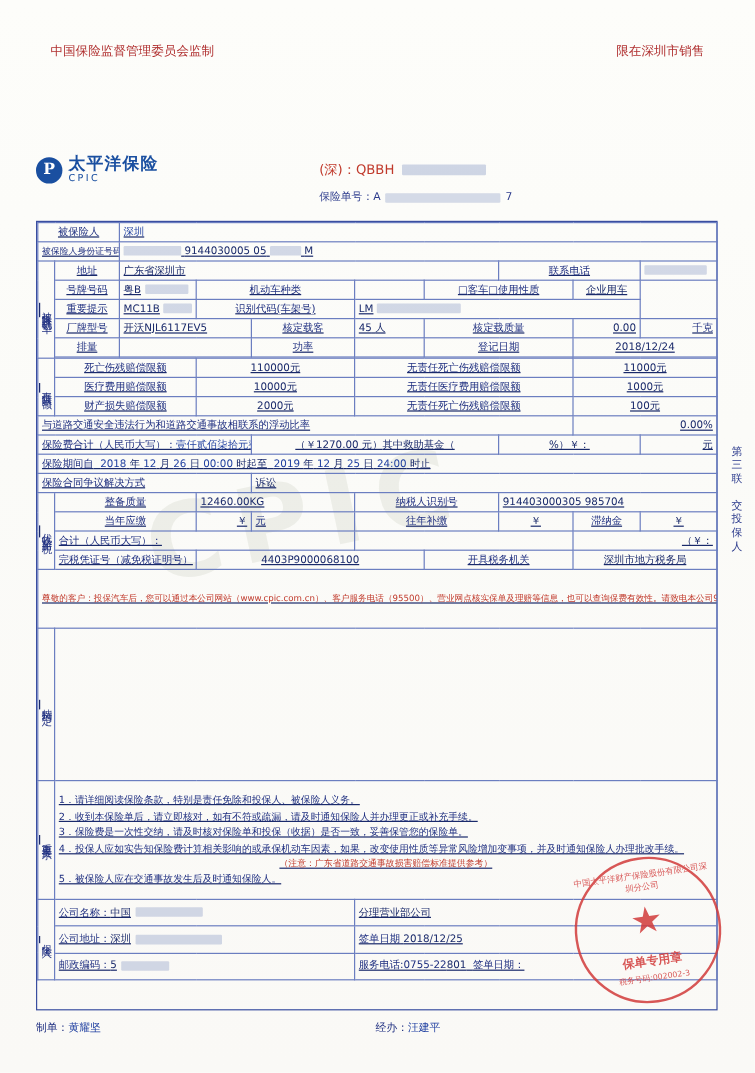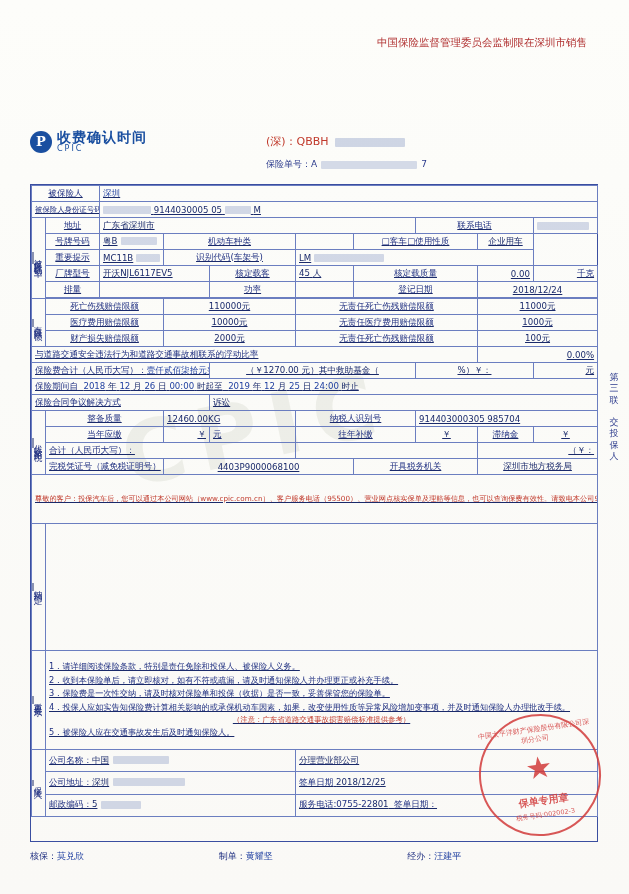--- a/index.html
+++ b/index.html
@@ -19,21 +19,21 @@
   }
   .watermark{
     position:absolute;left:120px;top:380px;
     font-size:86px;font-weight:bold;color:rgba(170,175,150,0.16);
     letter-spacing:12px;transform:rotate(-12deg);
     pointer-events:none;user-select:none;
   }
   
   .topline{
     position:absolute;top:36px;left:0;right:0;
-    display:flex;justify-content:flex-end;
+    display:flex;justify-content:space-between;
     padding:0 42px;font-size:10.5px;color:#c0392b;
   }
   .topline .left{color:#b03030;}
   .topline .right{color:#b03030;}
   .doc-title{
     position:absolute;top:72px;left:0;right:0;text-align:center;
     font-size:17px;font-weight:bold;color:#16246e;letter-spacing:1px;
   }
   .timerow{
     position:absolute;top:104px;left:30px;right:18px;
@@ -154,21 +154,21 @@
     <span class="left">中国保险监督管理委员会监制</span>
     <span class="right">限在深圳市销售</span>
   </div>
 
 
 
   <div class="brandrow">
     <div class="logo">
       <div class="logo-mark">P</div>
       <div class="logo-text">
-        <div class="logo-cn">收费确认时间</div>
+        <div class="logo-cn">太平洋保险</div>
         <div class="logo-en">CPIC</div>
       </div>
     </div>
     <div class="brand-code">
       <span>(深)：QBBH</span><span class="blurred"></span>
     </div>
     <div class="policy-no">
       <span>保险单号：</span><span>A</span><span class="blurred"></span><span>7</span>
     </div>
   </div>
@@ -368,18 +368,17 @@
   <div class="stamp">
     <div class="inner">
       <div class="txt-top">中国太平洋财产保险股份有限公司深圳分公司</div>
       <div class="star">★</div>
       <div class="txt-code">税务号码:002002-3</div>
       <div class="txt-bot">保单专用章</div>
     </div>
   </div>
 
   <div class="footer">
-    <div><span>核保：</span><span class="hand">莫兑欣</span></div>
     <div><span>制单：</span><span class="hand">黄耀坚</span></div>
     <div><span>经办：</span><span class="hand">汪建平</span></div>
   </div>
 
 </div>
 
 </body></html>

